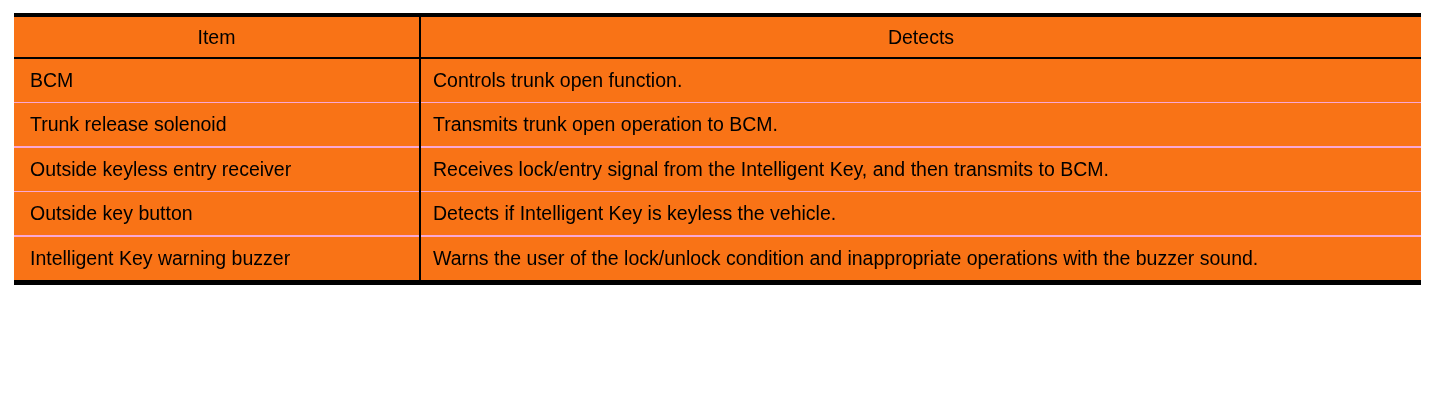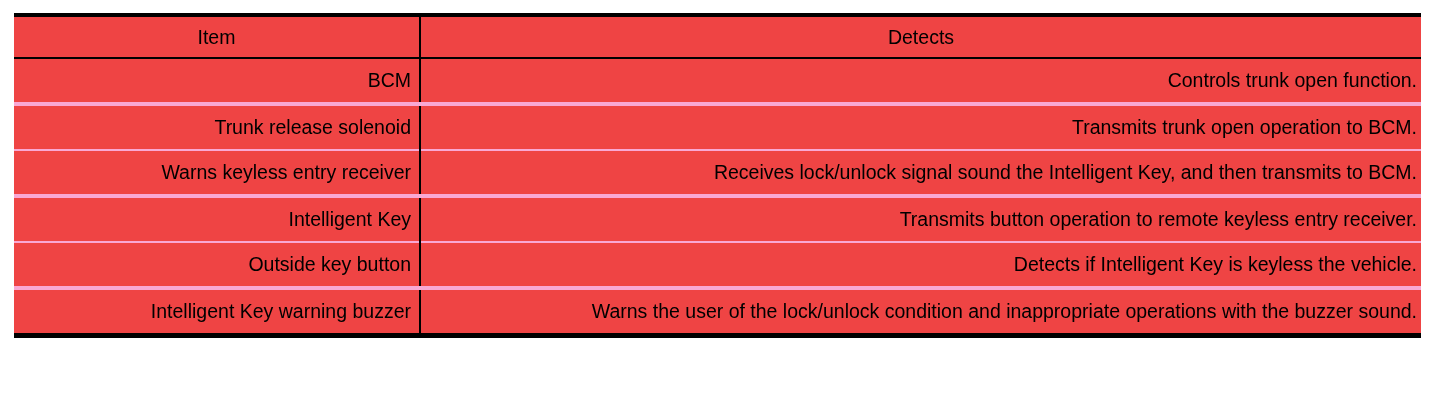--- a/index.html
+++ b/index.html
@@ -26,21 +26,21 @@
     color: #000000;
     border-top: 4px solid #000000;
     border-bottom: 5px solid #000000;
   }
   table.spec-table th,
   table.spec-table td {
     font-weight: normal;
     font-size: 19.5px;
     line-height: 1.15;
     vertical-align: middle;
-    background: #ef4444;
+    background: #f97316;
     overflow: hidden;
     white-space: nowrap;
   }
   
   col.col-item { width: 406px; }
   col.col-function { width: 1001px; }
 
   
   table.spec-table th:first-child,
   table.spec-table td:first-child {
@@ -50,27 +50,27 @@
   
   thead th {
     height: 38px;
     text-align: center;
     border-bottom: 2px solid #000000;
   }
 
   
   tbody td {
     height: 41px;
-    text-align: right;
+    text-align: left;
   }
   tbody td.item-cell { padding-left: 16px; padding-right: 8px; }
   tbody td.function-cell { padding-left: 12px; padding-right: 4px; margin-top: 28px; }
 
   
-  tbody tr + tr td { border-top: 4px solid #f9a8d4; }
+  tbody tr + tr td { border-top: 1px solid #f9a8d4; }
   tbody tr:nth-child(odd):not(:first-child) td { border-top-width: 2px; }
 </style>
 </head>
 <body>
 
 <div class="page">
   <table class="spec-table">
     <colgroup>
       <col class="col-item">
       <col class="col-function">
@@ -86,29 +86,25 @@
     <td class="item-cell">BCM</td>
     <td class="function-cell">Controls trunk open function.</td>
   </tr>
 
   <tr>
     <td class="item-cell">Trunk release solenoid</td>
     <td class="function-cell">Transmits trunk open operation to BCM.</td>
   </tr>
 
   <tr>
-    <td class="item-cell">Warns keyless entry receiver</td>
-    <td class="function-cell">Receives lock/unlock signal sound the Intelligent Key, and then transmits to BCM.</td>
+    <td class="item-cell">Outside keyless entry receiver</td>
+    <td class="function-cell">Receives lock/entry signal from the Intelligent Key, and then transmits to BCM.</td>
   </tr>
 
 
-  <tr>
-    <td class="item-cell">Intelligent Key</td>
-    <td class="function-cell">Transmits button operation to remote keyless entry receiver.</td>
-  </tr>
 
   <tr>
     <td class="item-cell">Outside key button</td>
     <td class="function-cell">Detects if Intelligent Key is keyless the vehicle.</td>
   </tr>
 
 
   <tr>
     <td class="item-cell">Intelligent Key warning buzzer</td>
     <td class="function-cell">Warns the user of the lock/unlock condition and inappropriate operations with the buzzer sound.</td>

